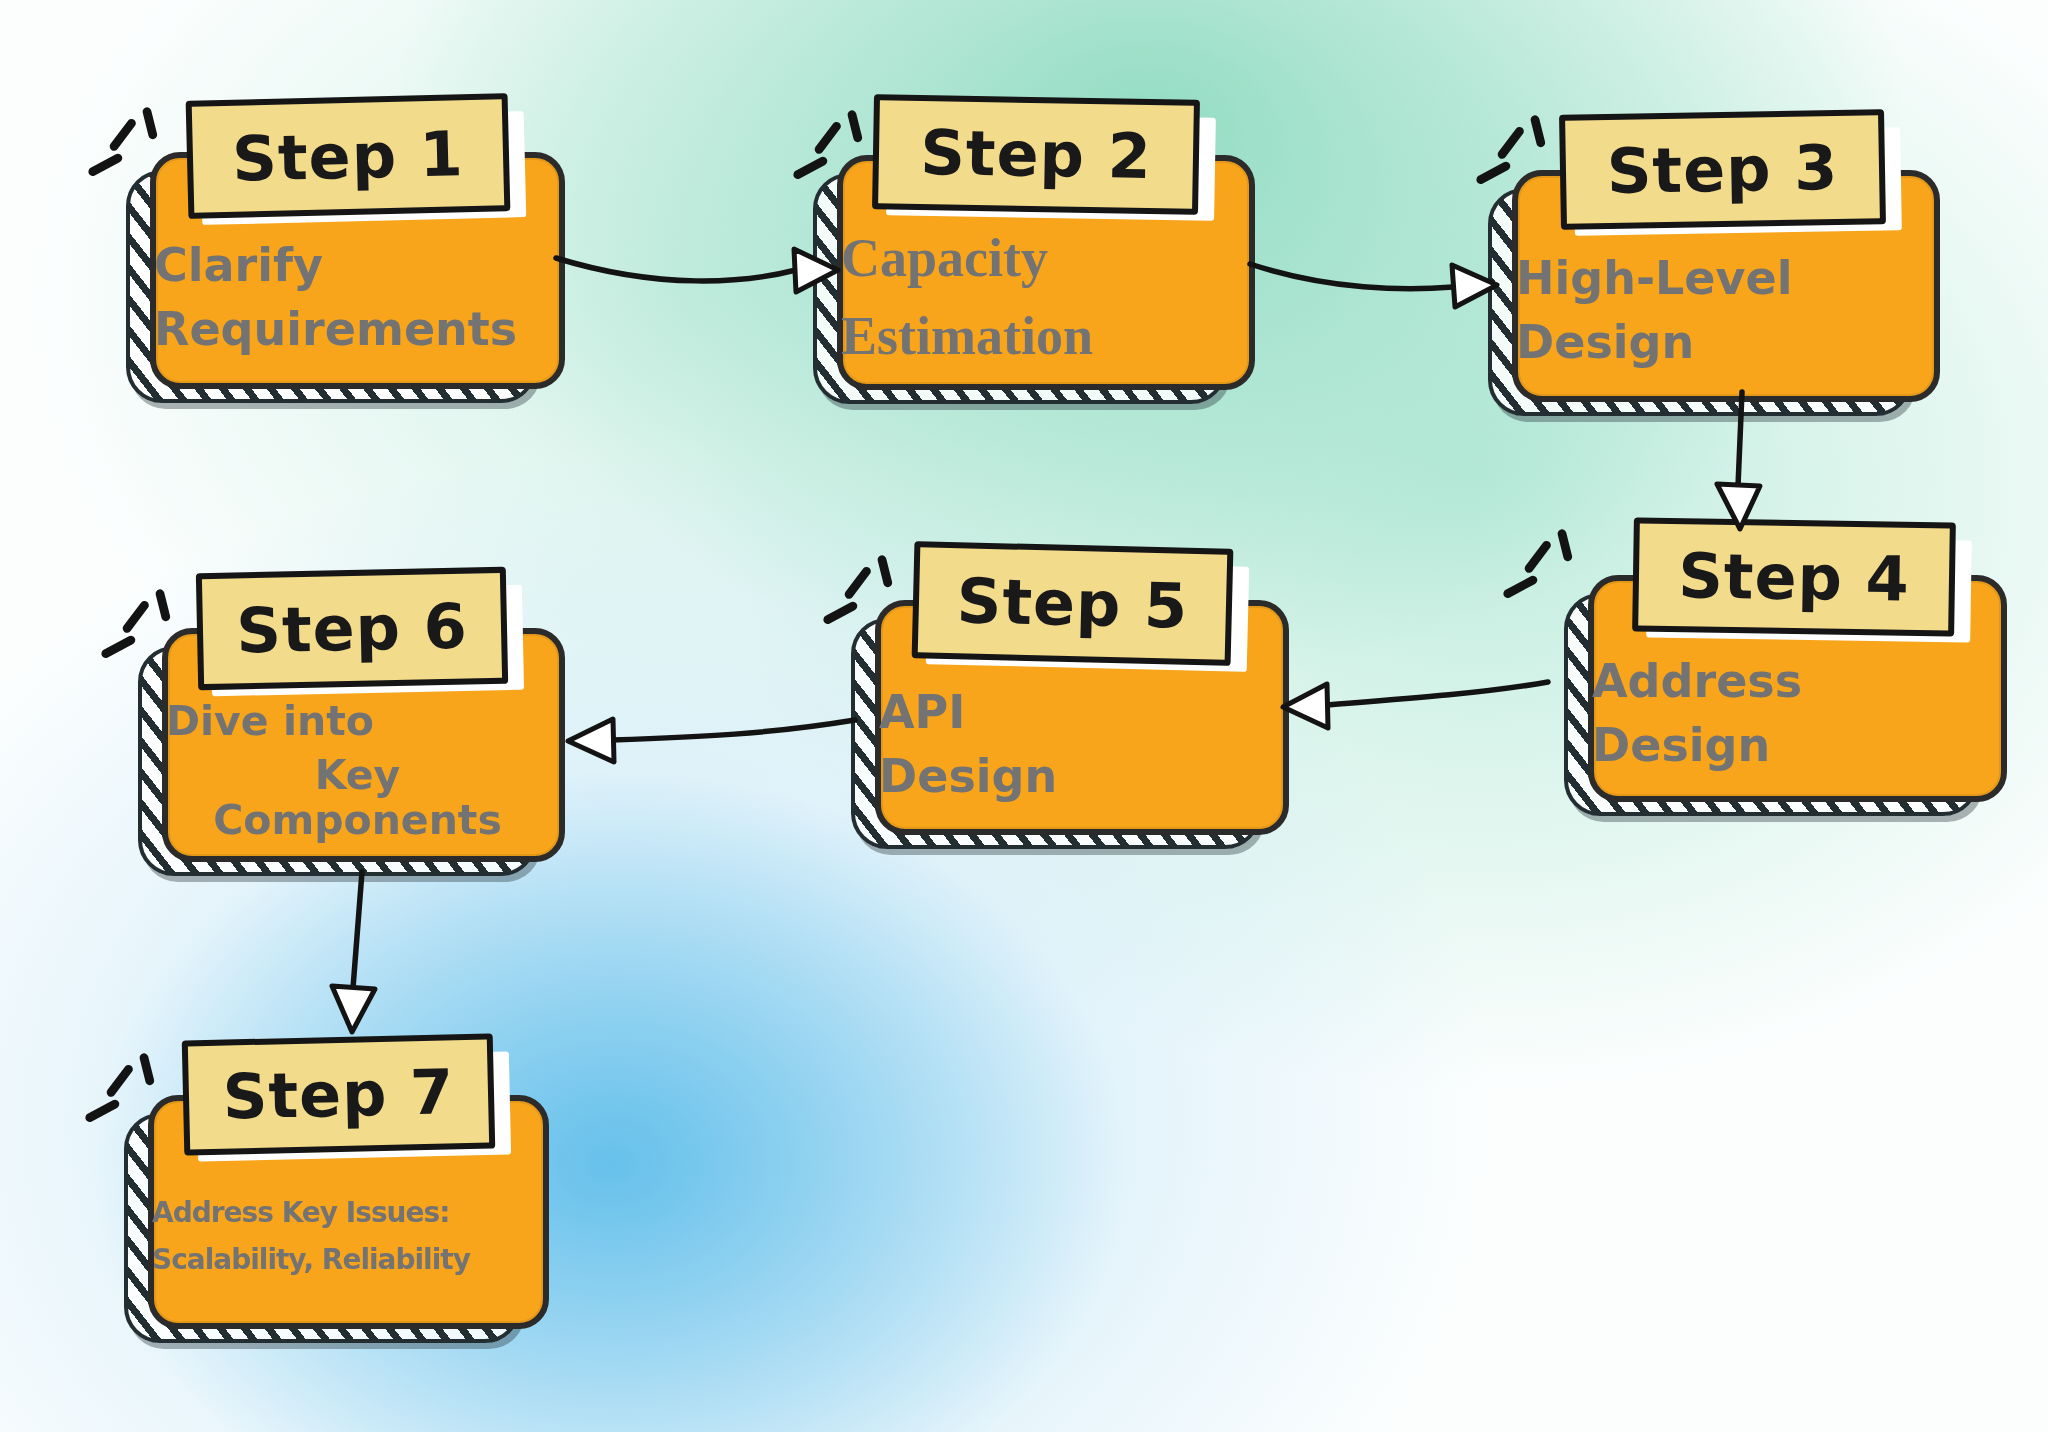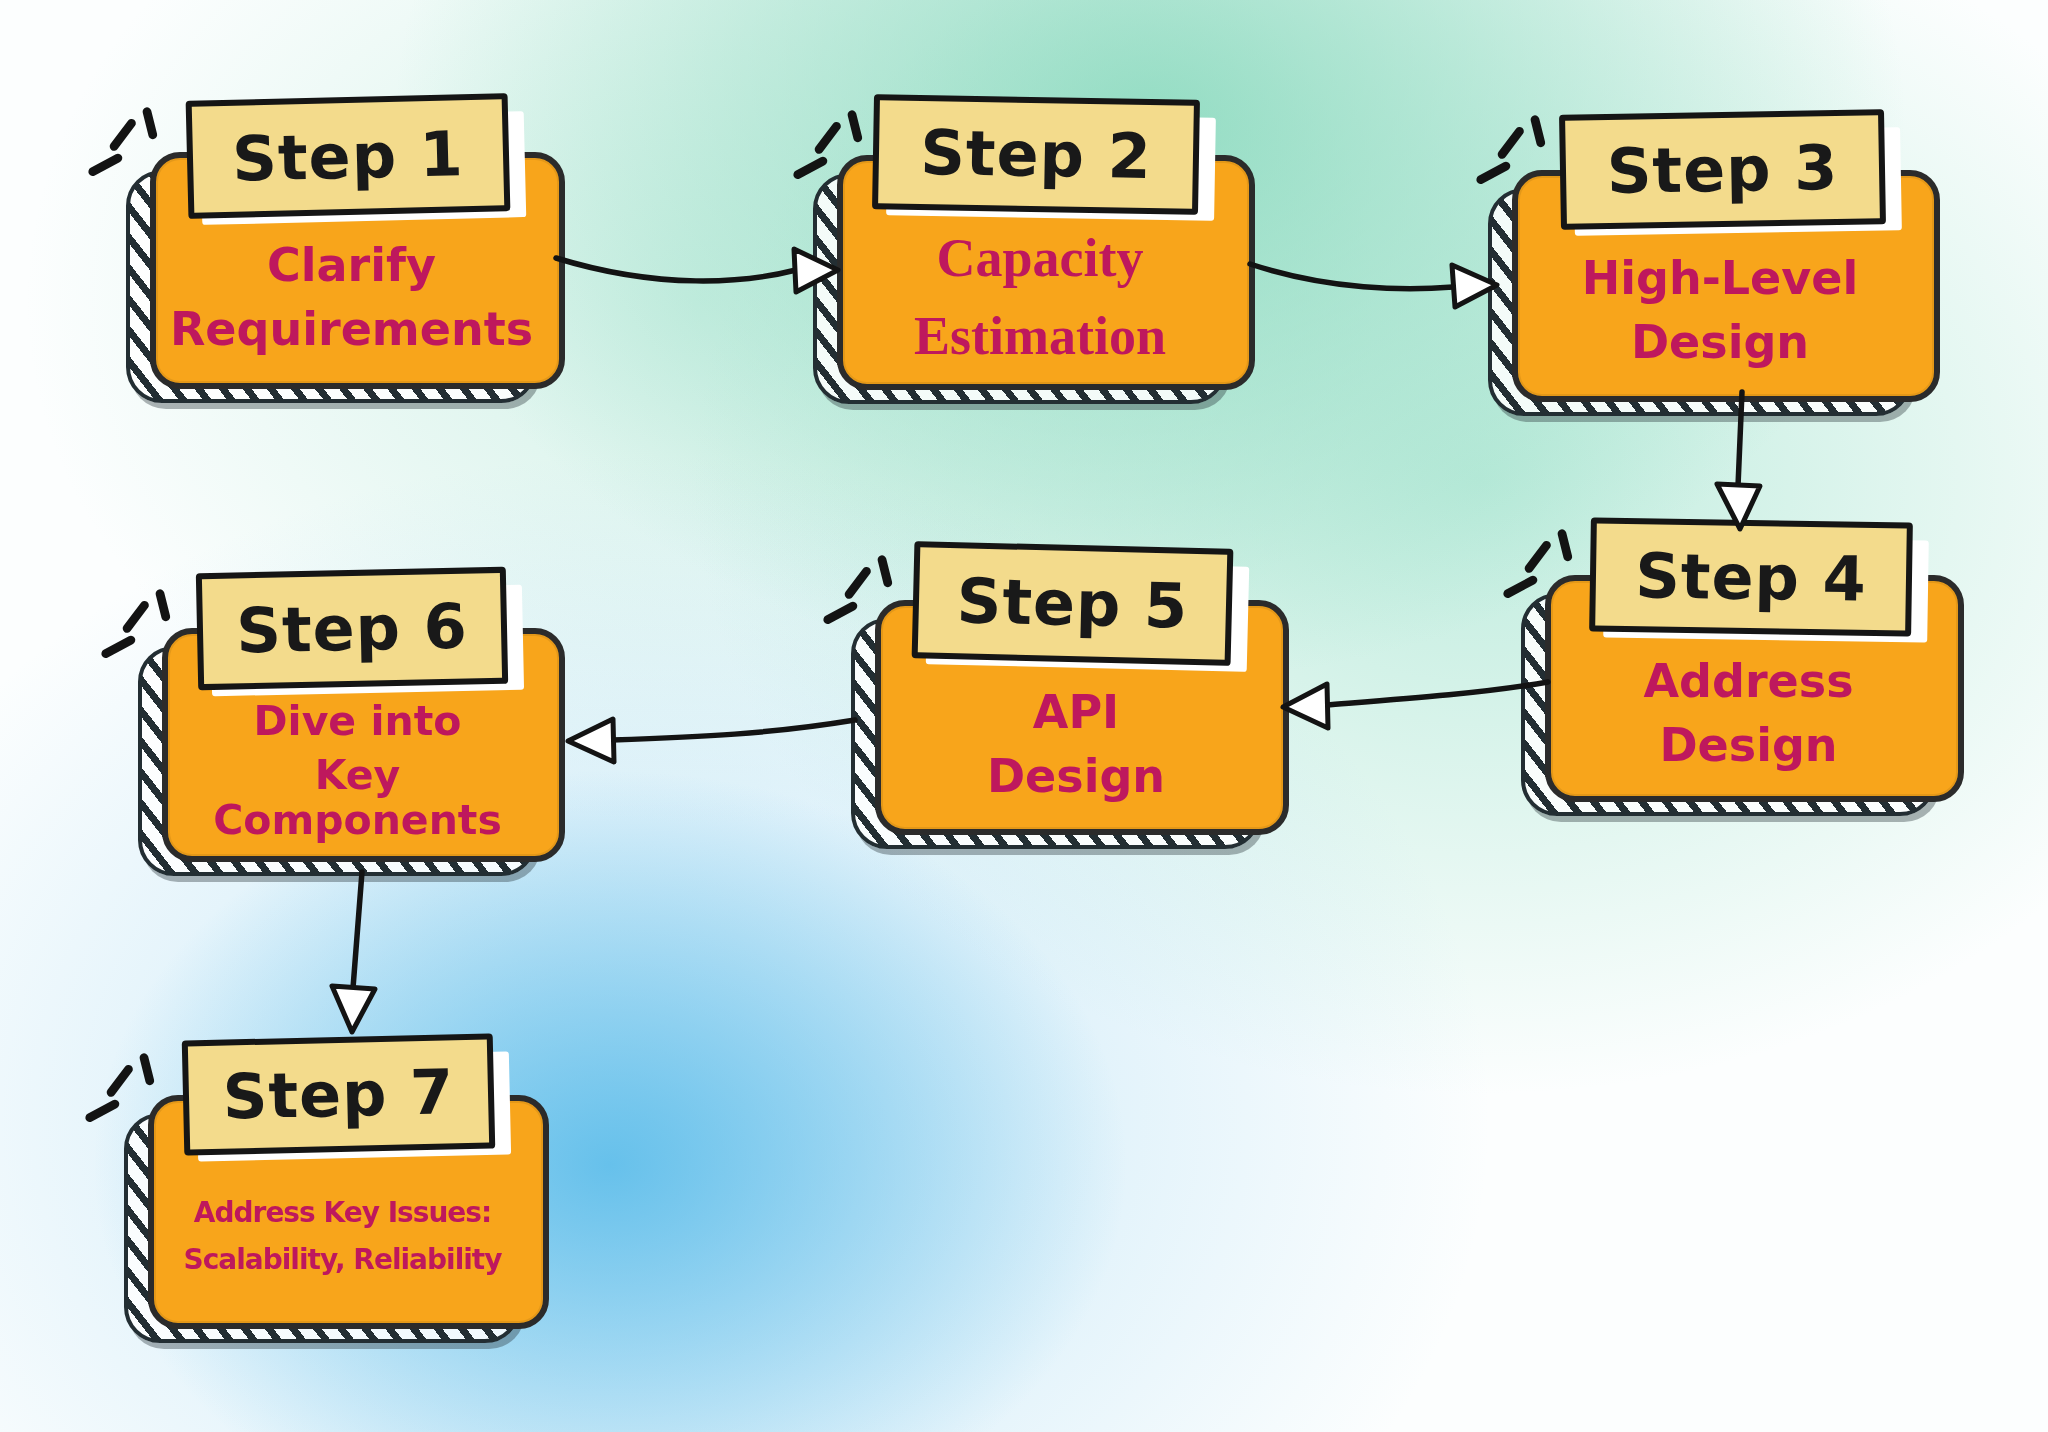--- a/index.html
+++ b/index.html
@@ -35,22 +35,22 @@
   .header{
     position:absolute;left:var(--hx);top:var(--hy);width:var(--hw);height:var(--hh);
     background:var(--c-header,#f3db8c);
     border:6px solid #151515;border-radius:4px;
     transform:rotate(var(--rot));
     display:flex;align-items:center;justify-content:center;
     font-weight:bold;font-size:62px;color:#191919;letter-spacing:1px;
   }
   .btext{
     position:absolute;left:4px;right:4px;top:calc(var(--hy) + var(--hh) + 26px);bottom:10px;
-    display:flex;flex-direction:column;align-items:center;justify-content:center;
-    gap:14px;font-weight:bold;font-size:46px;color:#be185d;line-height:1.08;
+    display:flex;flex-direction:column;align-items:flex-start;justify-content:center;
+    gap:14px;font-weight:bold;font-size:46px;color:#737373;line-height:1.08;
     text-align:center;
   }
   .node.serif .btext{font-family:Liberation Serif, serif;font-size:54px;gap:20px;}
   .node.mid .btext{font-size:41px;gap:10px;}
   .node.small .btext{font-size:28px;letter-spacing:-1px;gap:16px;}
   .sparkle{position:absolute;width:92px;height:92px;}
   .sparkle path{stroke:#131313;stroke-width:9;stroke-linecap:round;fill:none;}
   #edges{position:absolute;left:0;top:0;z-index:50;pointer-events:none;}
   #edges .line{fill:none;stroke:#131313;stroke-width:5.5;stroke-linecap:round;}
   #edges .head{fill:#ffffff;stroke:#131313;stroke-width:5;stroke-linejoin:round;}
@@ -153,21 +153,21 @@
   <div class="header-shadow"></div>
   <div class="header">
       <span>Step 3</span>
     </div>
   <div class="btext">
     <div>High-Level</div>
     <div>Design</div>
   </div>
 </div>
 
-<div class="node" style="left:1545px;top:575px;--bw:407px;--bh:215px;--hx:45px;--hy:-55px;--hw:310px;--hh:102px;--rot:0.9deg">
+<div class="node" style="left:1588px;top:575px;--bw:407px;--bh:215px;--hx:45px;--hy:-55px;--hw:310px;--hh:102px;--rot:0.9deg">
   <div class="hatch"></div>
   <div class="bodybox"></div>
   <div class="header-shadow"></div>
   <div class="header">
       <span>Step 4</span>
     </div>
   <div class="btext">
     <div>Address</div>
     <div>Design</div>
   </div>

